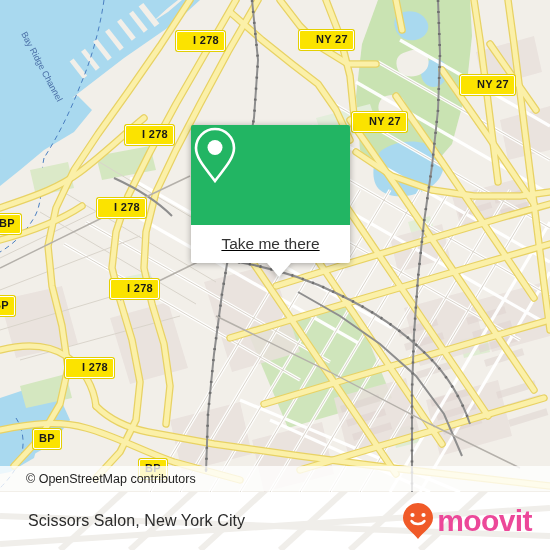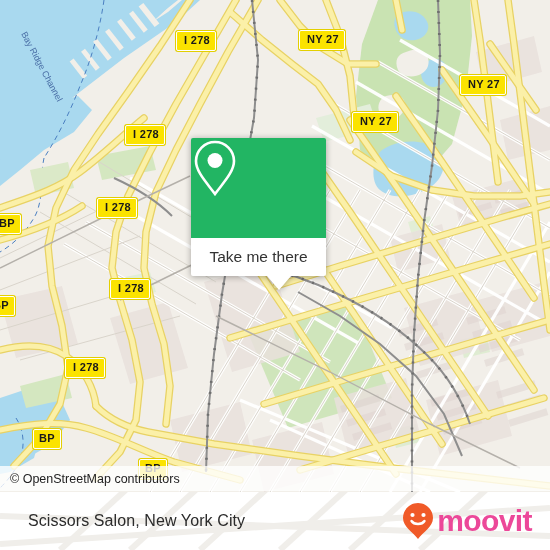--- a/index.html
+++ b/index.html
@@ -19,49 +19,50 @@
     position:absolute;
     background:#fbe300;
     border:1.6px solid #ffffff;
     box-shadow:0 0 0 1px #e3cf00;
     border-radius:2px;
     color:#1a1a1a;
     font-size:11px;
     font-weight:bold;
     line-height:1;
     letter-spacing:.3px;
-    padding:3px 5px 4px 7px;
+    padding:3px 5px 4px 16px;
     white-space:nowrap;
     font-family:"Liberation Sans", sans-serif;
   }
   .shield.bp{font-size:11px;padding:3px 5px 4px 5px;}
 
   .waterlabel{
     position:absolute;
     color:#4a6fa6;
     font-size:9px;
     white-space:nowrap;
     transform-origin:0 0;
     font-family:"Liberation Sans", sans-serif;
   }
 
   
   #attrib{
     position:absolute;left:0;top:466px;width:550px;height:25px;
     background:rgba(255,255,255,.78);
     display:flex;align-items:center;
-    box-sizing:border-box;padding-left:10px;
+    box-sizing:border-box;padding-left:26px;
     font-size:12.5px;color:#222;
     font-family:"Liberation Sans", sans-serif;
   }
 
   
   #popup{
-    position:absolute;left:191px;top:138px;width:135px;
+    position:absolute;left:191px;top:125px;width:159px;
     filter:drop-shadow(0 1px 3px rgba(0,0,0,.33));
+    text-decoration:underline;
   }
   #popup .green{
     background:#22b563;height:100px;width:100%;
     display:flex;align-items:center;justify-content:center;
     border-radius:2px 2px 0 0;
   }
   #popup .bar{
     background:#ffffff;height:38px;width:100%;
     display:flex;align-items:center;justify-content:center;
     color:#333;font-size:15.5px;

